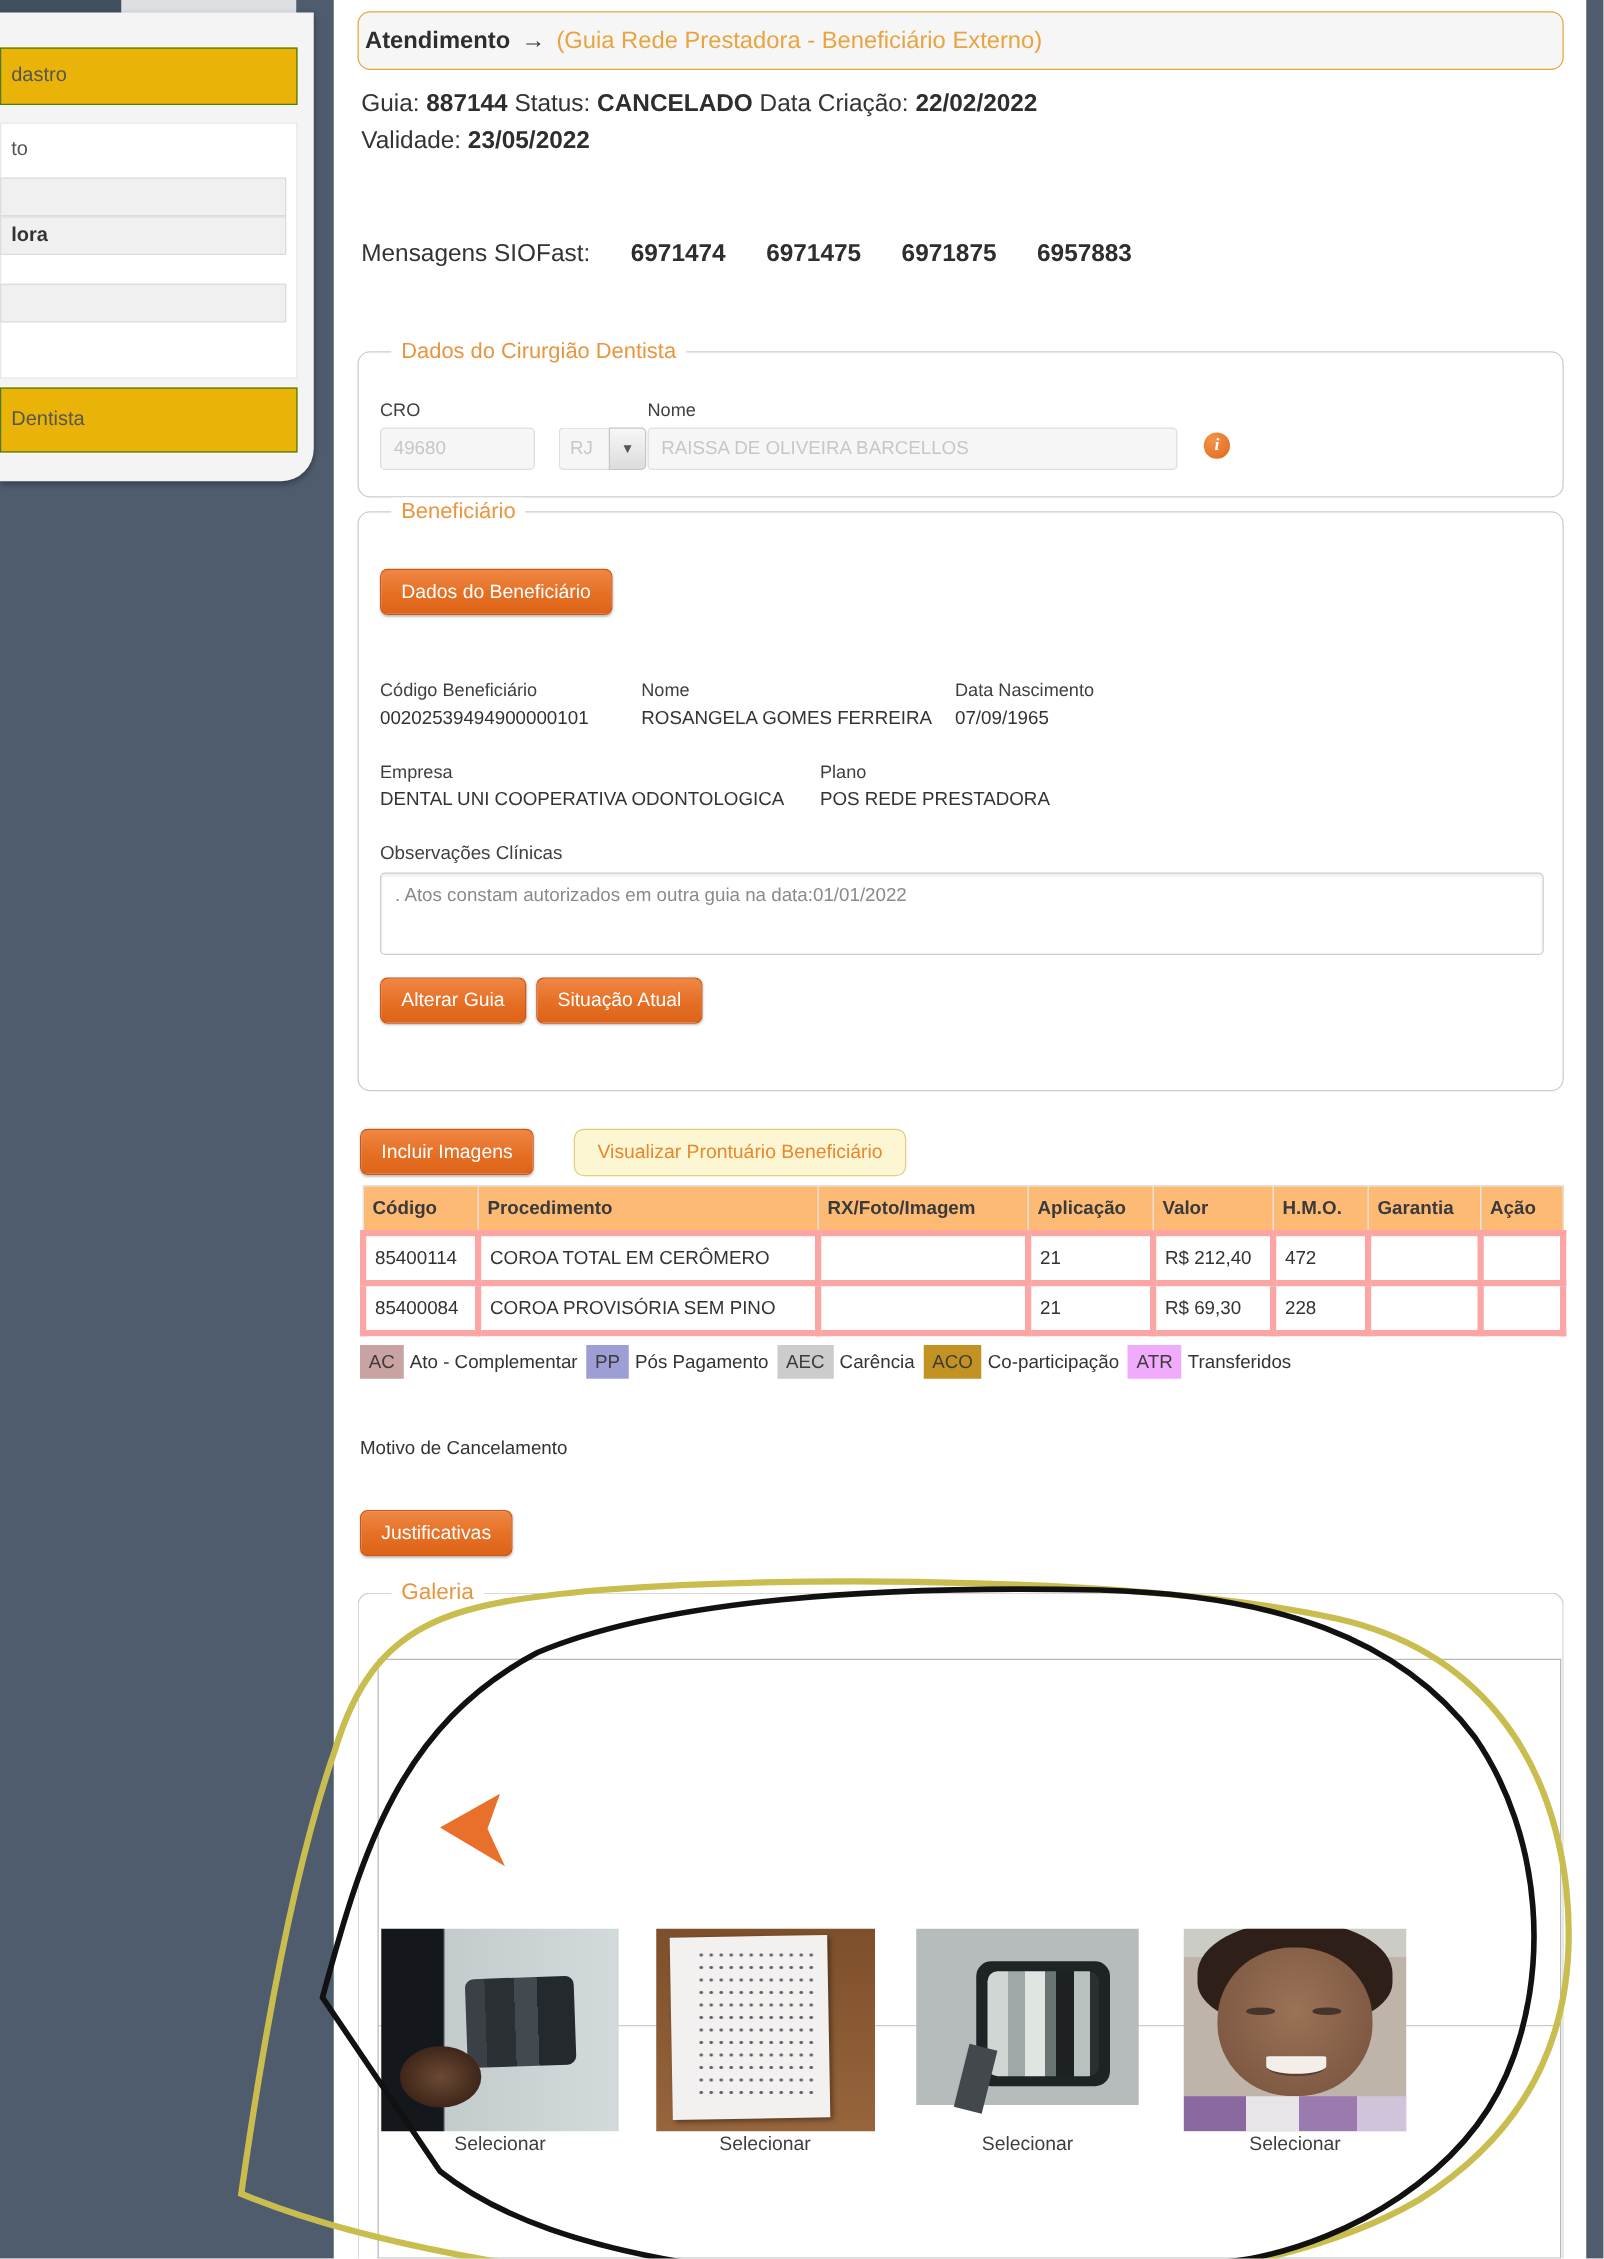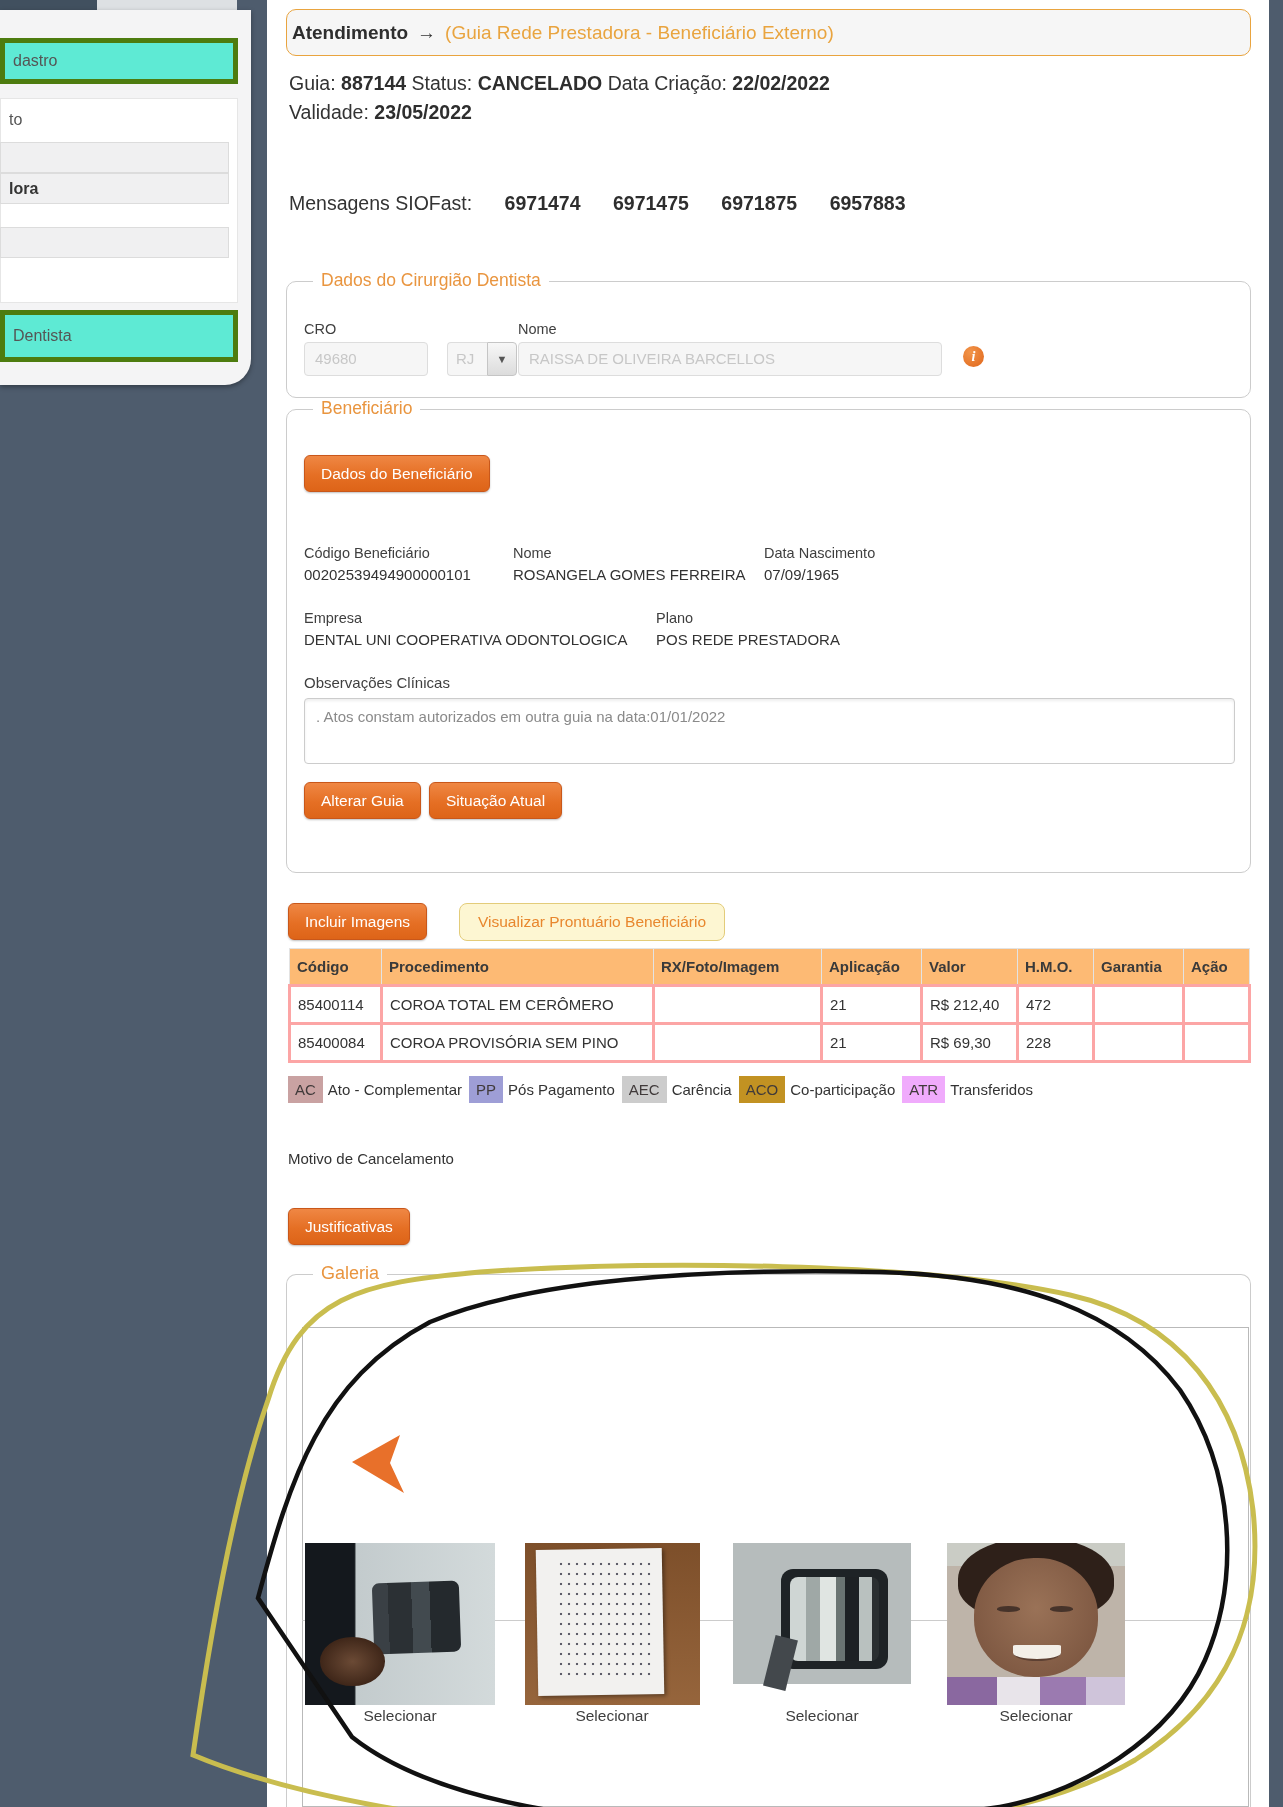--- a/index.html
+++ b/index.html
@@ -7,21 +7,21 @@
   .canvas { position:relative; width:1283px; height:1807px; background:#fff; overflow:hidden; }
 
   
   .left-col  { position:absolute; left:0; top:0; width:267px; height:100%; background:#4e5c6d; }
   .right-strip{ position:absolute; left:1269px; top:0; width:14px; height:100%; background:#4e5c6d; }
   .top-dark  { position:absolute; left:0; top:0; width:97px; height:11px; background:#41505f; }
   .top-light { position:absolute; left:97px; top:0; width:140px; height:11px; background:#dde0e3; }
 
   .side-card { position:absolute; left:0; top:10px; width:251px; height:375px; background:#f4f4f5;
                border-bottom-right-radius:26px; box-shadow:0 2px 5px rgba(0,0,0,.35); }
-  .side-row  { position:absolute; left:0; width:238px; background:#5eead4; border:5px solid #4d7c0f;
+  .side-row  { position:absolute; left:0; width:238px; background:#eab308; border:1px solid #4d7c0f;
                color:#555; font-size:16px; display:flex; align-items:center; padding-left:8px; }
   .side-sec  { position:absolute; left:0; top:88px; width:238px; height:205px; background:#fff; border:1px solid #e6e6e6;padding-left:24px; }
   .side-lbl  { position:absolute; left:8px; top:12px; color:#555; font-size:16px; }
   .side-inp  { position:absolute; left:-1px; width:229px; height:31px; background:#f0f0f1; border:1px solid #dcdcdc;
                font-size:16px; color:#333; line-height:29px; padding-left:8px; }
   .side-inp.bold { font-weight:bold; }
 
   
   .btn-orange { position:absolute; height:37px; line-height:35px; padding:0 16px; color:#fff; font-size:15.5px;
                 background:linear-gradient(180deg,#ef8744 0%,#e56f24 55%,#dd6418 100%);
@@ -68,21 +68,21 @@
 
   
   .btn-cream { position:absolute; height:38px; line-height:36px; padding:0 18px; font-size:15.5px; color:#e8872e;
                background:#fdf6d2; border:1.5px solid #e3cc7a; border-radius:8px; cursor:pointer; white-space:nowrap; }
 
   
   table.proc { position:absolute; left:288px; top:948px; width:960px; border-collapse:collapse;
                font-size:15px; color:#333; table-layout:fixed; }
   table.proc th { background:#fdba74; border:1px solid #e3e3e3; border-bottom:2px solid #e8a468;
                   font-weight:bold; color:#3a3a3a; text-align:left; padding:9px 7px; }
-  table.proc td { border:3px solid #fca5a5; padding:9px 7px; height:37px; background:#fff;
+  table.proc td { border:5px solid #fca5a5; padding:9px 7px; height:37px; background:#fff;
                   overflow:hidden; white-space:nowrap; }
 
   
   .legend-row { position:absolute; left:288px; top:1076px; display:flex; align-items:center; font-size:15px; color:#333; }
   .badge { display:inline-block; padding:5px 7px; color:#403a3a; margin-right:5px; }
   .legend-label { margin-right:7px; }
 
   .motivo { position:absolute; left:288px; top:1150px; font-size:15px; color:#333; }
 
   

